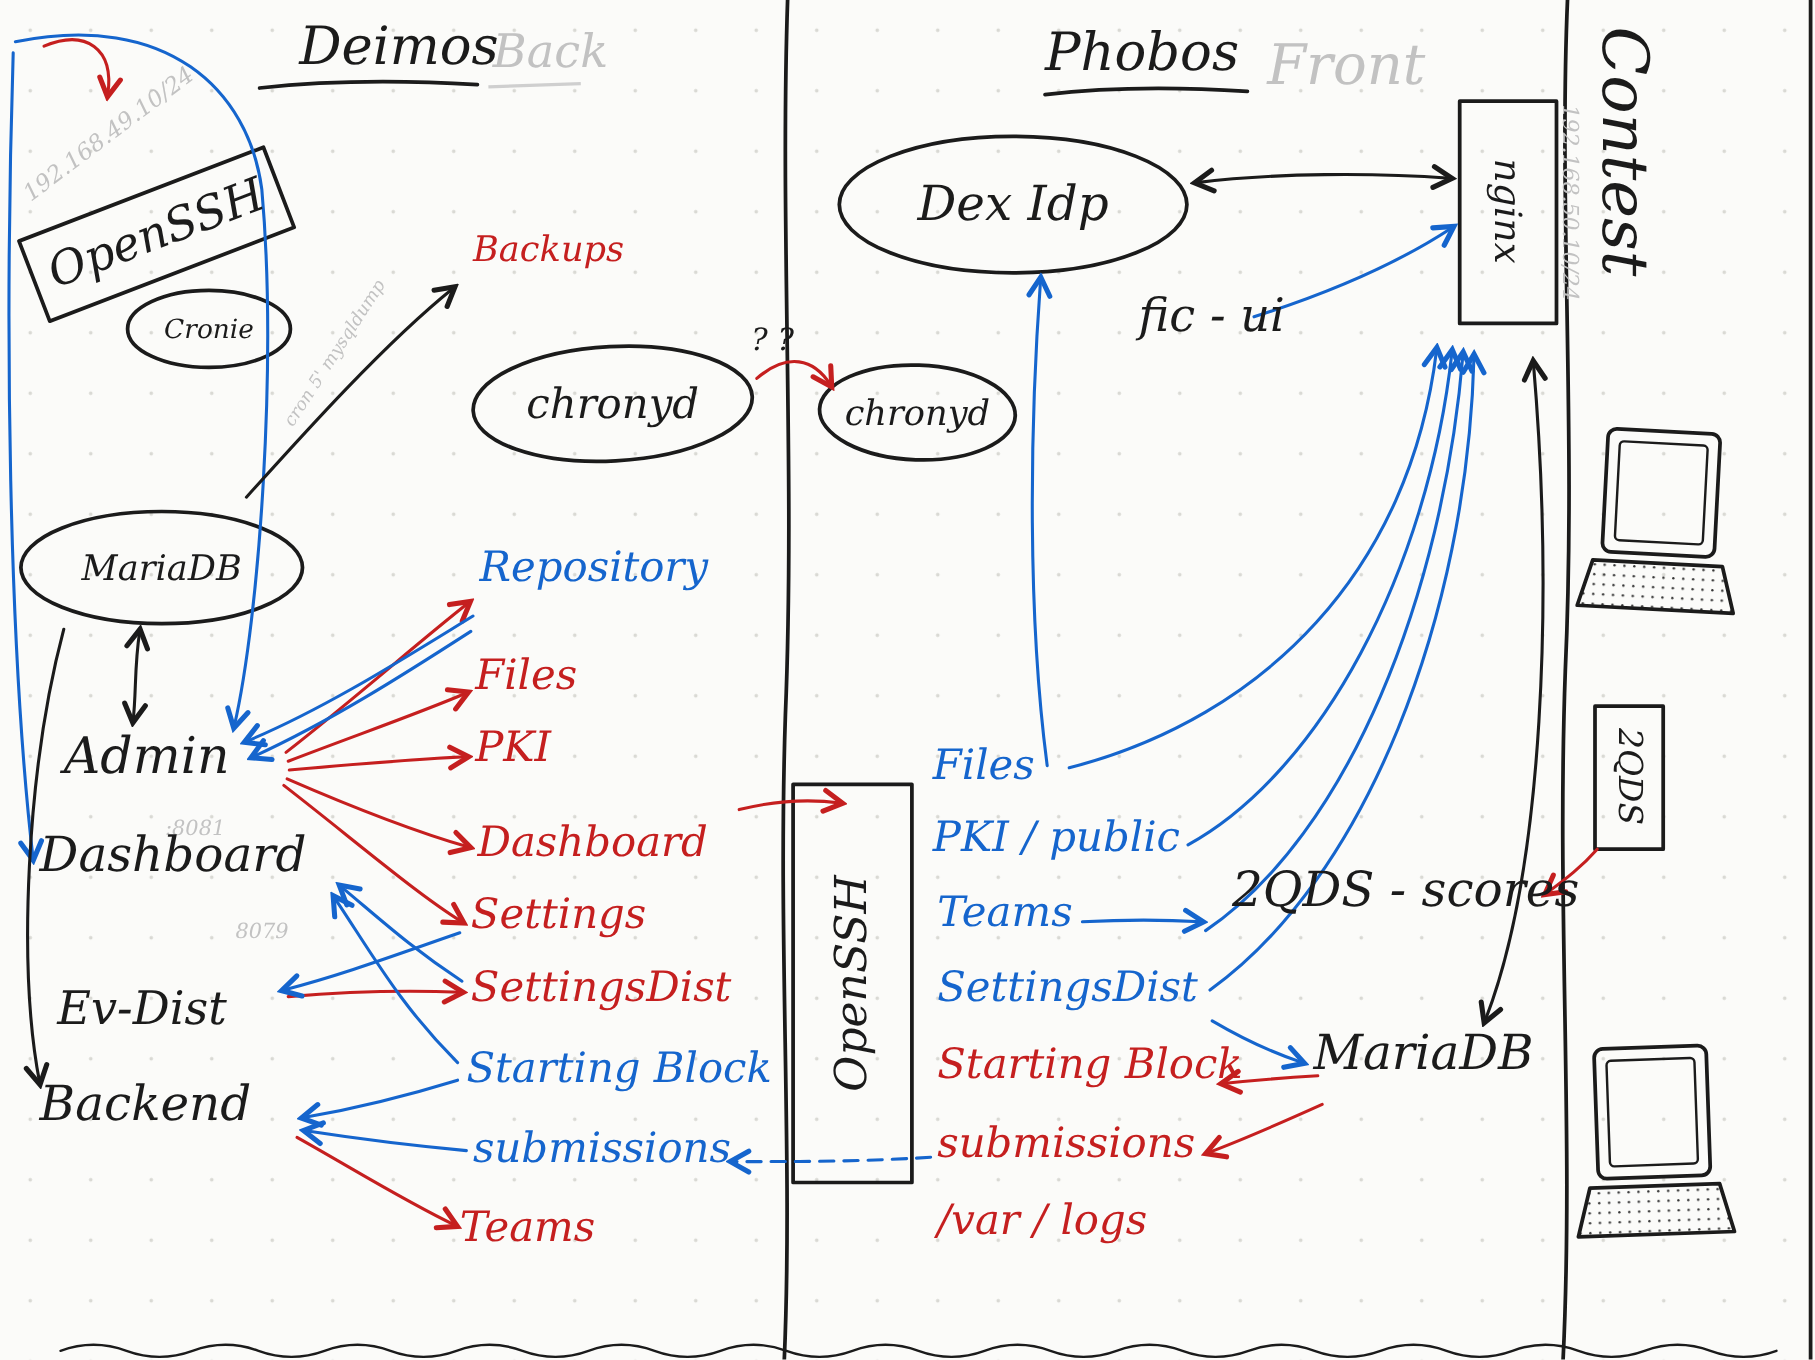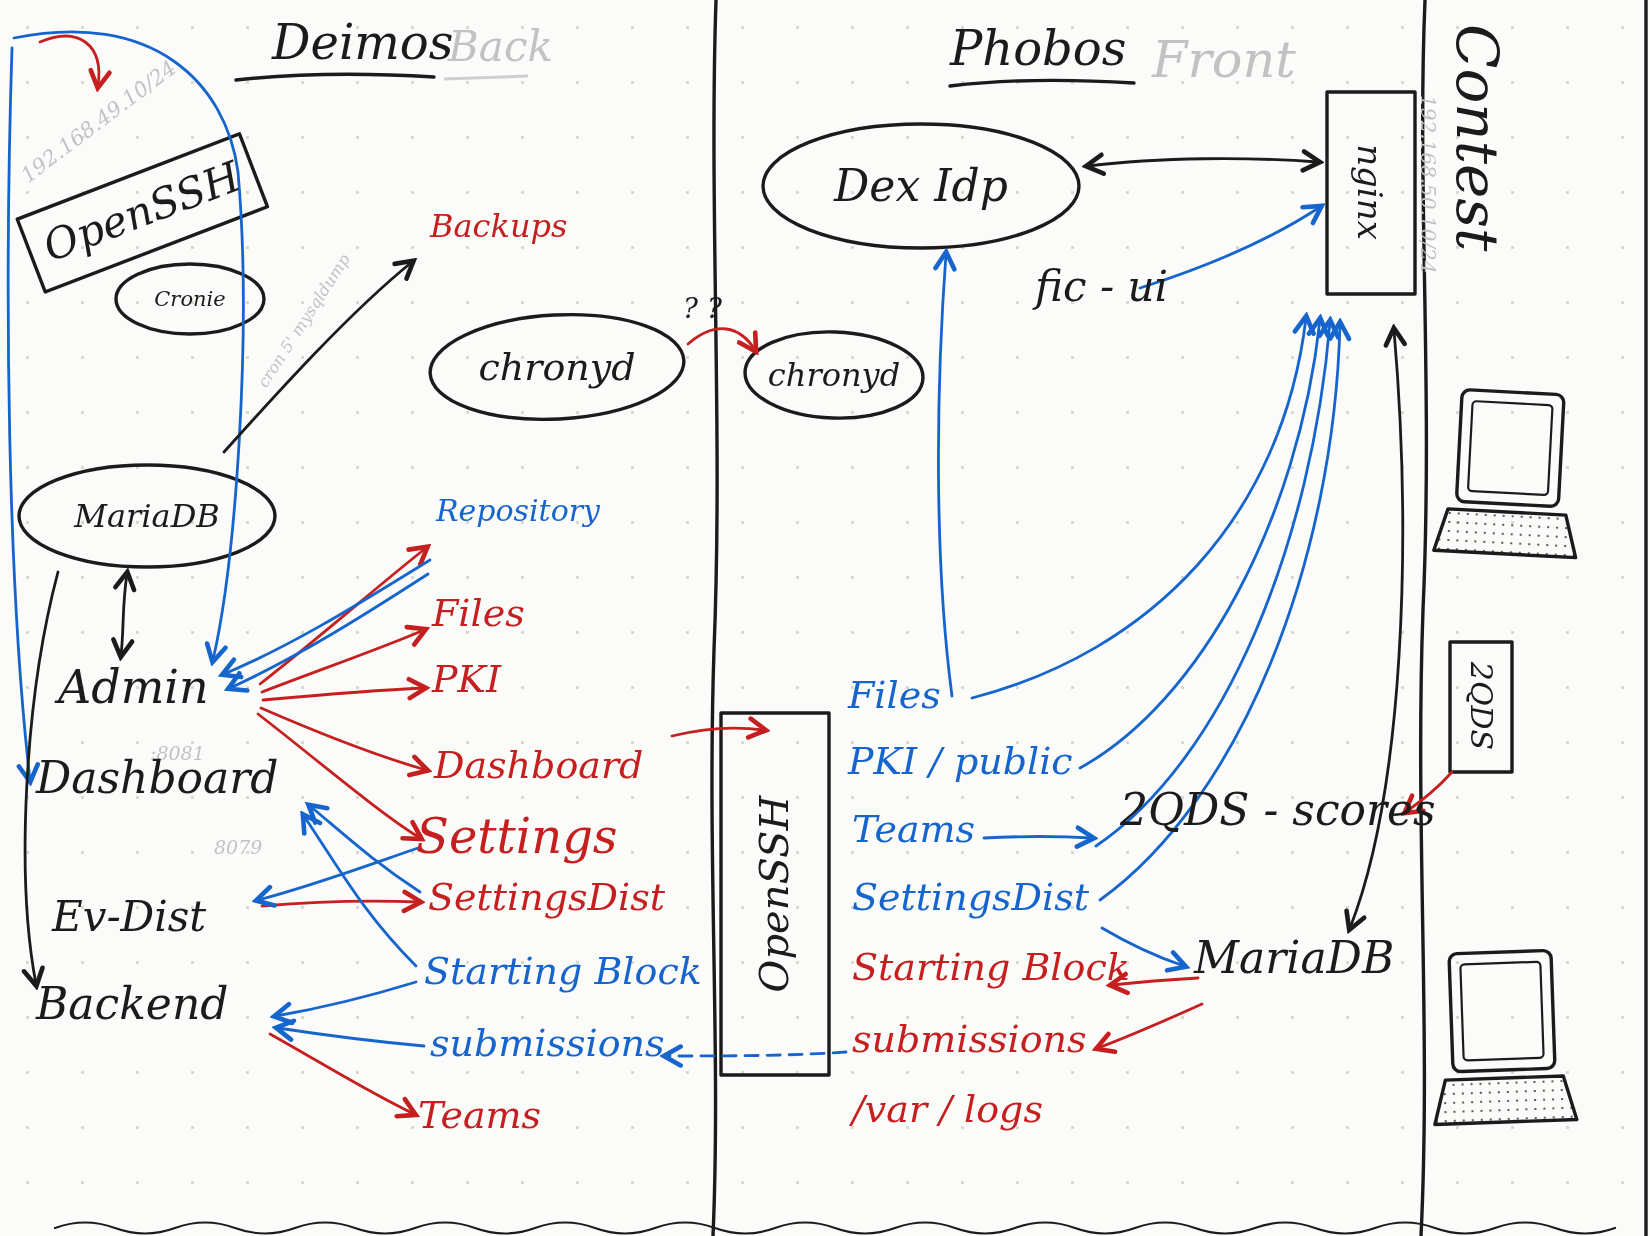--- a/index.html
+++ b/index.html
@@ -111,40 +111,40 @@
   <path class="ar red" d="M1198,978 C1164,980 1140,982 1112,985" marker-end="url(#vred)"></path>
   <path class="ar red" d="M1202,1004 C1162,1022 1130,1036 1098,1048" marker-end="url(#vred)"></path>
   <path class="ar red" d="M1452,772 C1436,790 1422,800 1406,812" marker-end="url(#vred)"></path>
 </svg>
 
 <div class="lbl black" style="left:236px;top:18px;font-size:48px;margin-left:36px;">Deimos</div>
 <div class="lbl gray" style="left:448px;top:26px;font-size:42px;">Back</div>
 <div class="lbl gray" style="left:24px;top:168px;font-size:21px;transform:rotate(-37deg);transform-origin:0 50%;">192.168.49.10/24</div>
 
 <div class="lbl black ctr" style="left:142px;top:212px;font-size:42px;transform:translate(-50%,-50%) rotate(-21deg);">OpenSSH</div>
-<div class="lbl black ctr" style="left:190px;top:299px;font-size:21px;">Cronie</div>
+<div class="lbl black ctr" style="left:190px;top:299px;font-size:24px;">Cronie</div>
 <div class="lbl gray" style="left:262px;top:378px;font-size:16px;transform:rotate(-57deg);transform-origin:0 50%;">cron 5' mysqldump</div>
 <div class="lbl red" style="left:430px;top:210px;font-size:32px;">Backups</div>
 <div class="lbl black ctr" style="left:557px;top:367px;font-size:38px;">chronyd</div>
 <div class="lbl black" style="left:683px;top:295px;font-size:28px;">?  ?</div>
 <div class="lbl black ctr" style="left:834px;top:375px;font-size:32px;">chronyd</div>
 <div class="lbl black ctr" style="left:147px;top:516px;font-size:32px;">MariaDB</div>
 
 <div class="lbl black" style="left:58px;top:664px;font-size:46px;">Admin</div>
 <div class="lbl gray" style="left:150px;top:744px;font-size:19px;">:8081</div>
 <div class="lbl black" style="left:36px;top:756px;font-size:44px;">Dashboard</div>
 <div class="lbl gray" style="left:214px;top:838px;font-size:19px;">8079</div>
 <div class="lbl black" style="left:52px;top:896px;font-size:42px;">Ev-Dist</div>
 <div class="lbl black" style="left:36px;top:982px;font-size:44px;">Backend</div>
 
-<div class="lbl blue" style="left:436px;top:496px;font-size:30px;text-align:center;">Repository</div>
+<div class="lbl blue" style="left:436px;top:496px;font-size:38px;text-align:center;">Repository</div>
 <div class="lbl red" style="left:432px;top:594px;font-size:38px;">Files</div>
 <div class="lbl red" style="left:432px;top:660px;font-size:38px;">PKI</div>
 <div class="lbl red" style="left:434px;top:746px;font-size:38px;">Dashboard</div>
-<div class="lbl red" style="left:416px;top:812px;font-size:48px;text-align:center;">Settings</div>
+<div class="lbl red" style="left:428px;top:812px;font-size:38px;text-align:center;">Settings</div>
 <div class="lbl red" style="left:428px;top:878px;font-size:38px;">SettingsDist</div>
 <div class="lbl blue" style="left:424px;top:952px;font-size:38px;">Starting Block</div>
 <div class="lbl blue" style="left:430px;top:1024px;font-size:38px;">submissions</div>
 <div class="lbl red" style="left:418px;top:1096px;font-size:38px;">Teams</div>
 
 <div class="lbl black ctr" style="left:774px;top:894px;font-size:40px;transform:translate(-50%,-50%) rotate(-90deg);">OpenSSH</div>
 
 <div class="lbl black" style="left:950px;top:24px;font-size:48px;">Phobos</div>
 <div class="lbl gray" style="left:1152px;top:34px;font-size:51px;">Front</div>
 <div class="lbl black ctr" style="left:921px;top:186px;font-size:44px;">Dex Idp</div>

